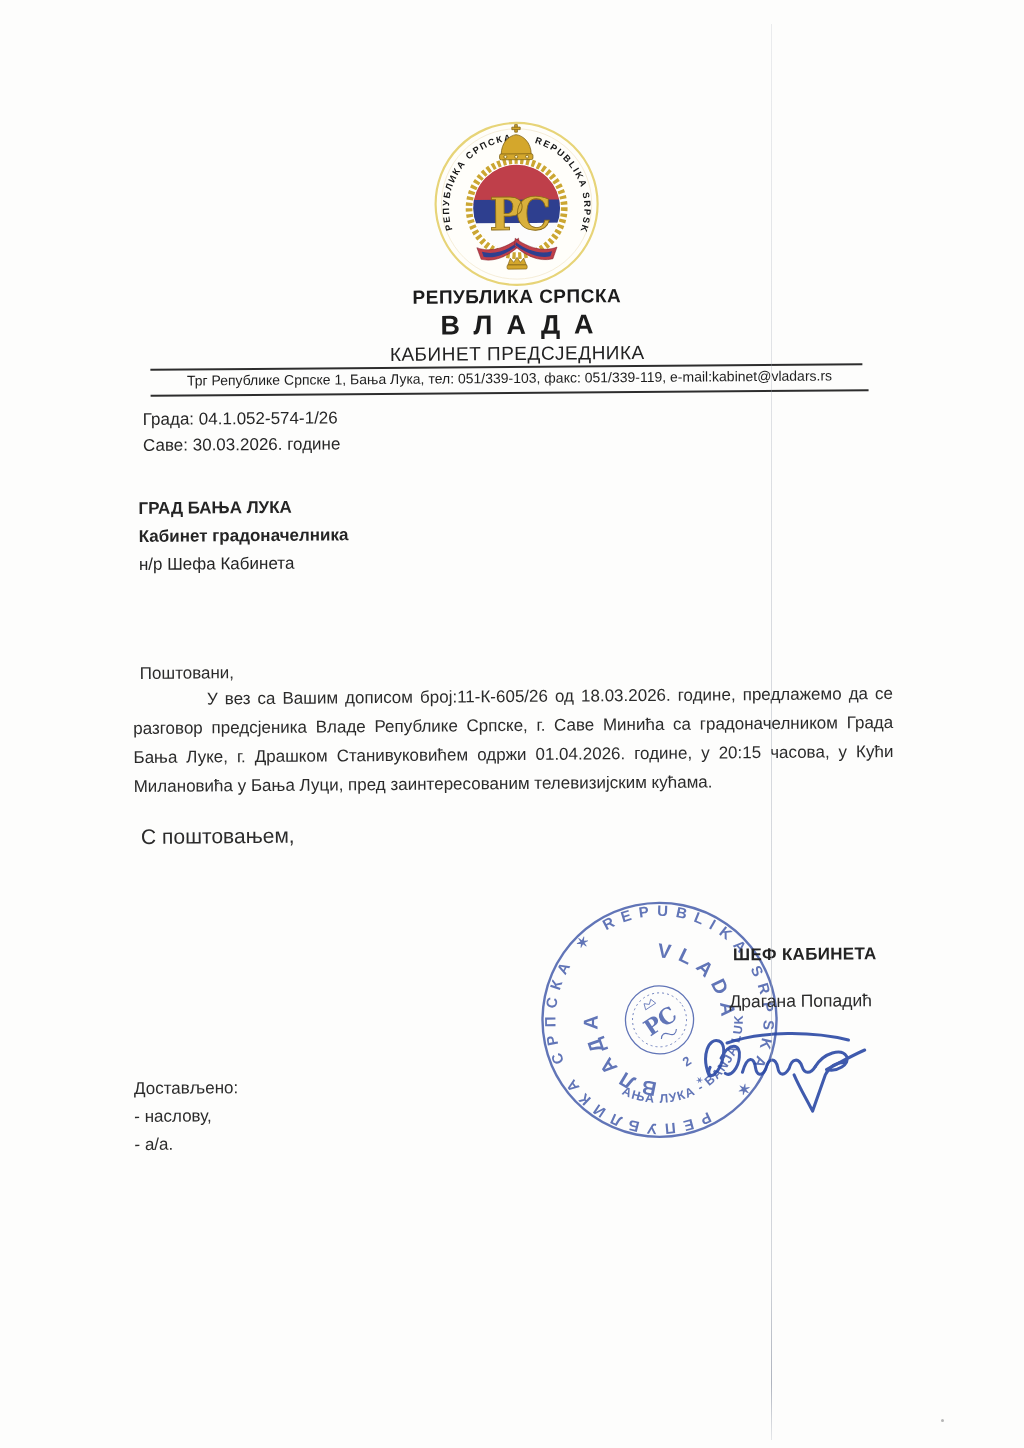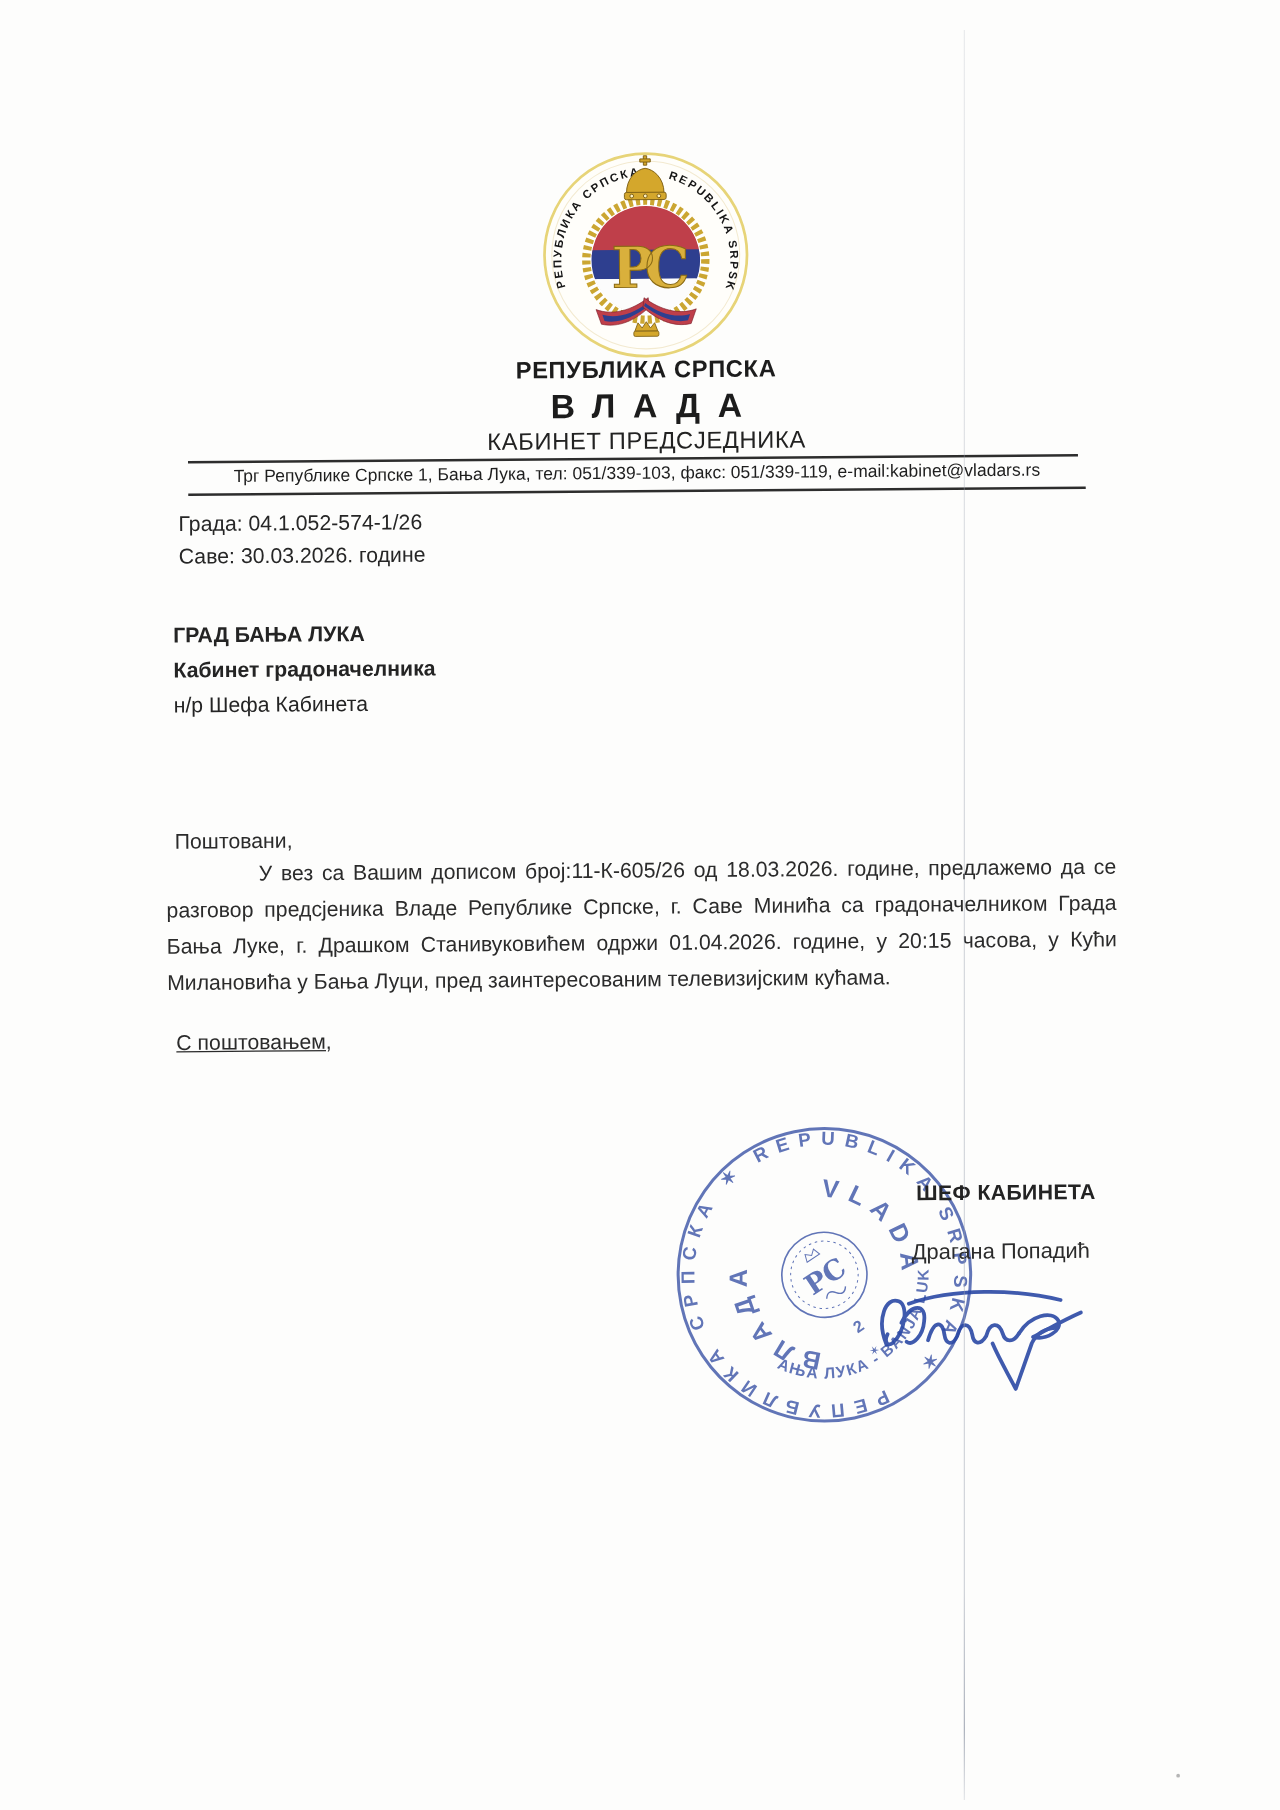--- a/index.html
+++ b/index.html
@@ -28,21 +28,21 @@
   .ref { left:145px; top:404px; font-size:17px; line-height:26px; color:#262626; }
 
   
   .recipient { left:140px; top:492px; font-size:17px; line-height:28px; color:#242424; }
   .recipient .b { font-weight:bold; }
 
   
   .salutation { left:140px; top:637px; font-size:17px; color:#2b2b2b;margin-top:24px; }
   .paragraph { left:133px; top:682px; width:760px; font-size:17px; line-height:29px;
     text-align:justify; text-indent:74px; color:#2b2b2b; }
-  .closing { left:140px; top:822px; font-size:17px; color:#2b2b2b;text-decoration:underline; }
+  .closing { left:140px; top:822px; font-size:21px; color:#2b2b2b; }
 
   
   .stamp-wrap { left:526px; top:890px; width:262px; height:262px; }
   .sig-title { left:731px; top:947px; font-size:17px; font-weight:bold; color:#232323; letter-spacing:.3px; }
   .sig-name { left:727px; top:993px; font-size:17.5px; color:#2b2b2b; }
   .sig-scribble { left:694px; top:1026px; width:172px; height:94px; }
 
   
   .distribution { left:131px; top:1072px; font-size:17px; line-height:28px; color:#2b2b2b; }
 
@@ -182,18 +182,23 @@
           <path d="M 12,50 C 4,30 12,12 22,16 C 30,19 27,40 17,49 C 13,52 10,48 13,42"></path>
           <path d="M 24,33 C 32,17 44,18 42,32 C 41,43 33,52 28,48"></path>
           <path d="M 30,18 C 65,6 115,7 150,16"></path>
           <path d="M 45,47 C 50,30 57,32 58,43 C 59,50 64,52 68,44 C 71,32 78,33 80,43 C 81,50 86,52 91,44 C 94,33 101,33 104,42 C 106,49 112,50 117,42"></path>
           <path d="M 117,42 C 126,28 143,24 148,32 C 152,40 138,48 128,45 C 138,40 152,32 166,26"></path>
           <path d="M 96,50 C 101,62 108,74 114,86 L 127,50 C 131,42 138,38 147,38"></path>
         </g>
       </svg>
     </div>
 
+    <div class="abs distribution">
+      <div>Достављено:</div>
+      <div>- наслову,</div>
+      <div>- а/а.</div>
+    </div>
 
   </div>
 
   <div class="fold-line"></div>
   <div class="speck"></div>
 </div>
 
 </body></html>

